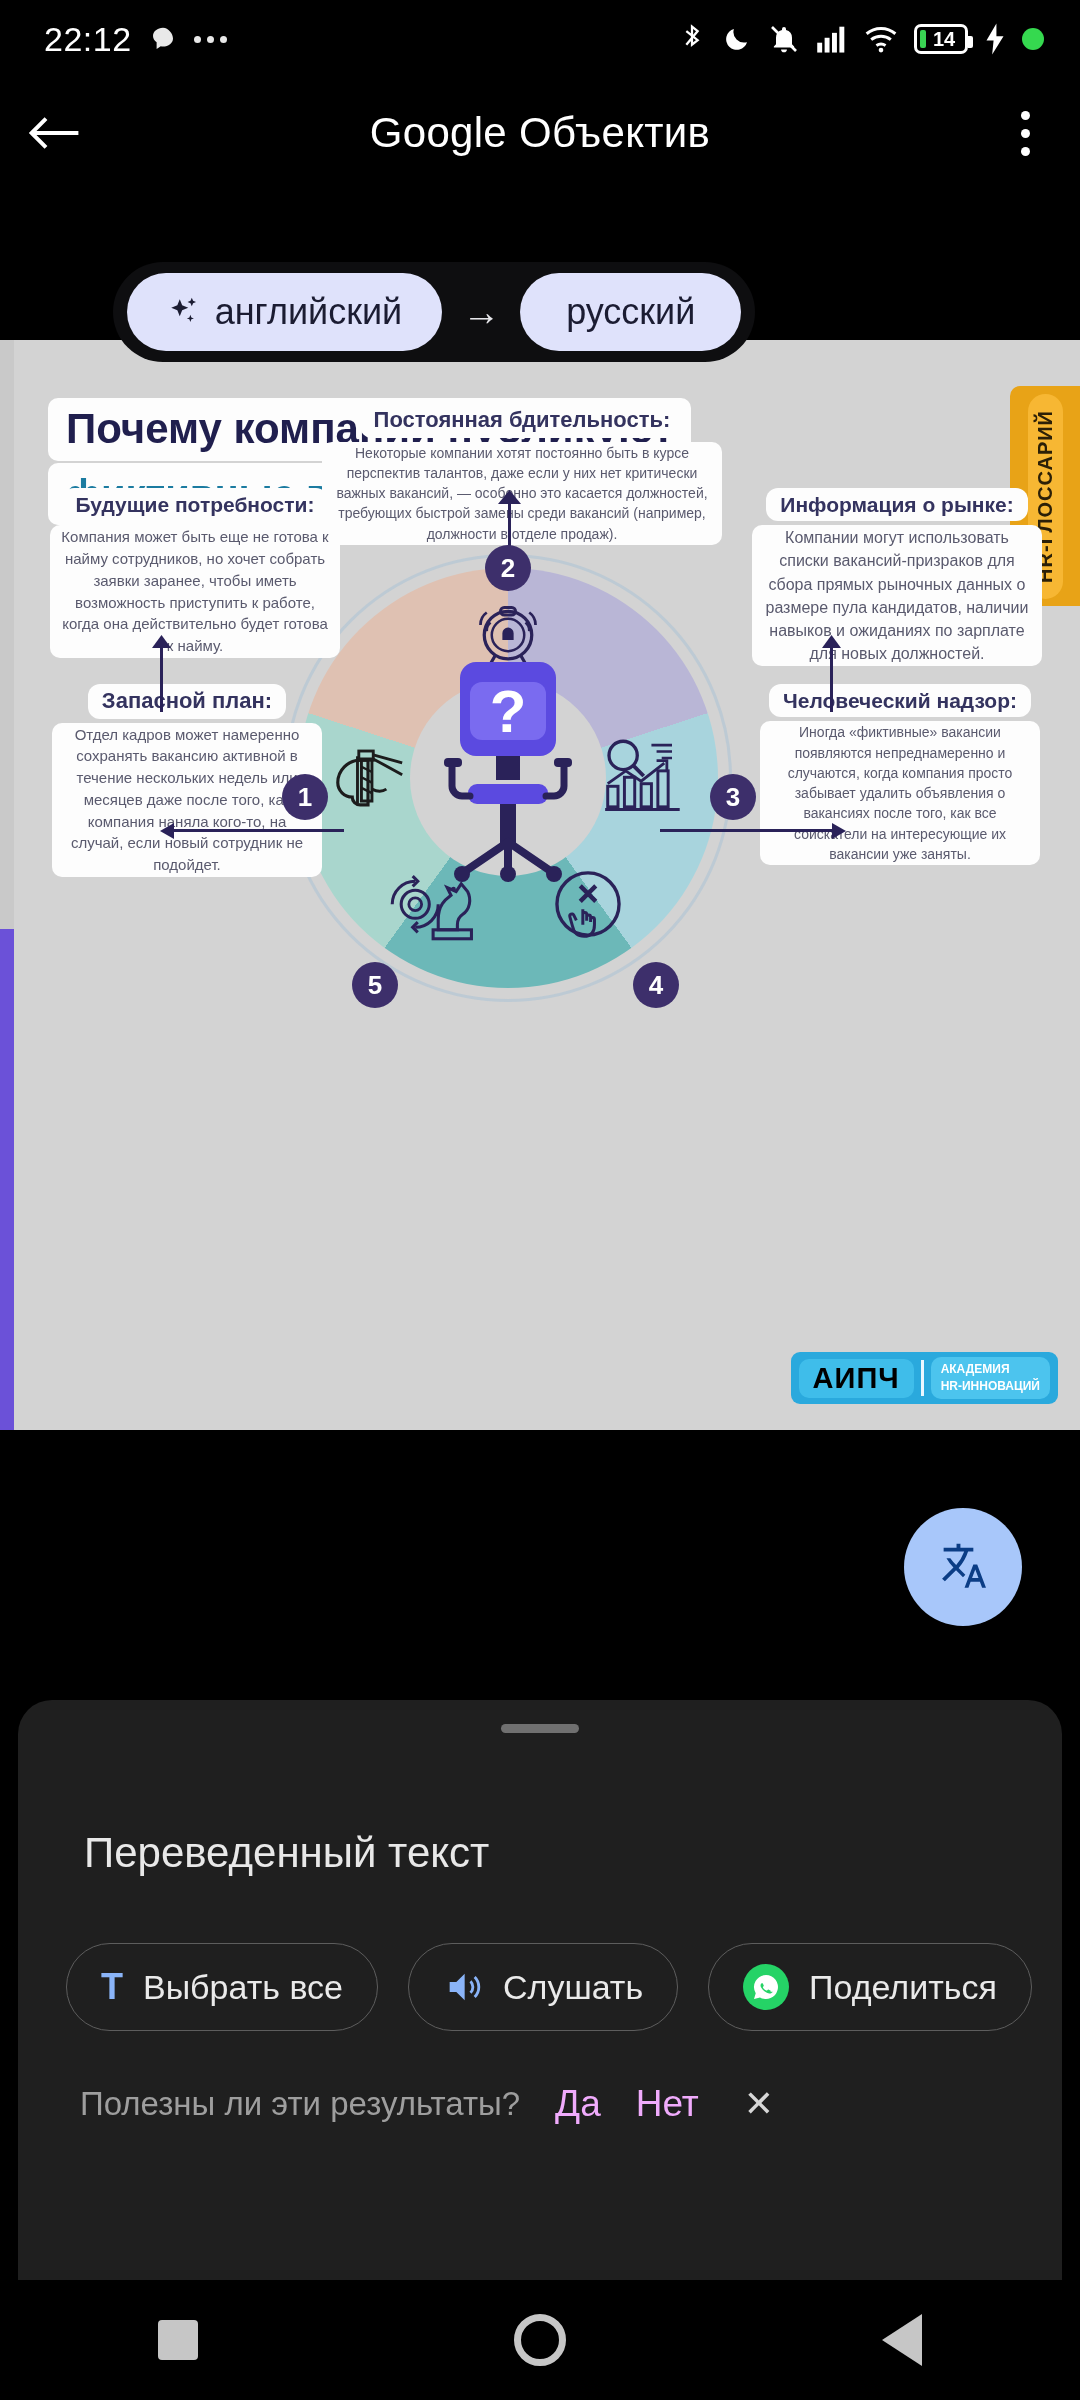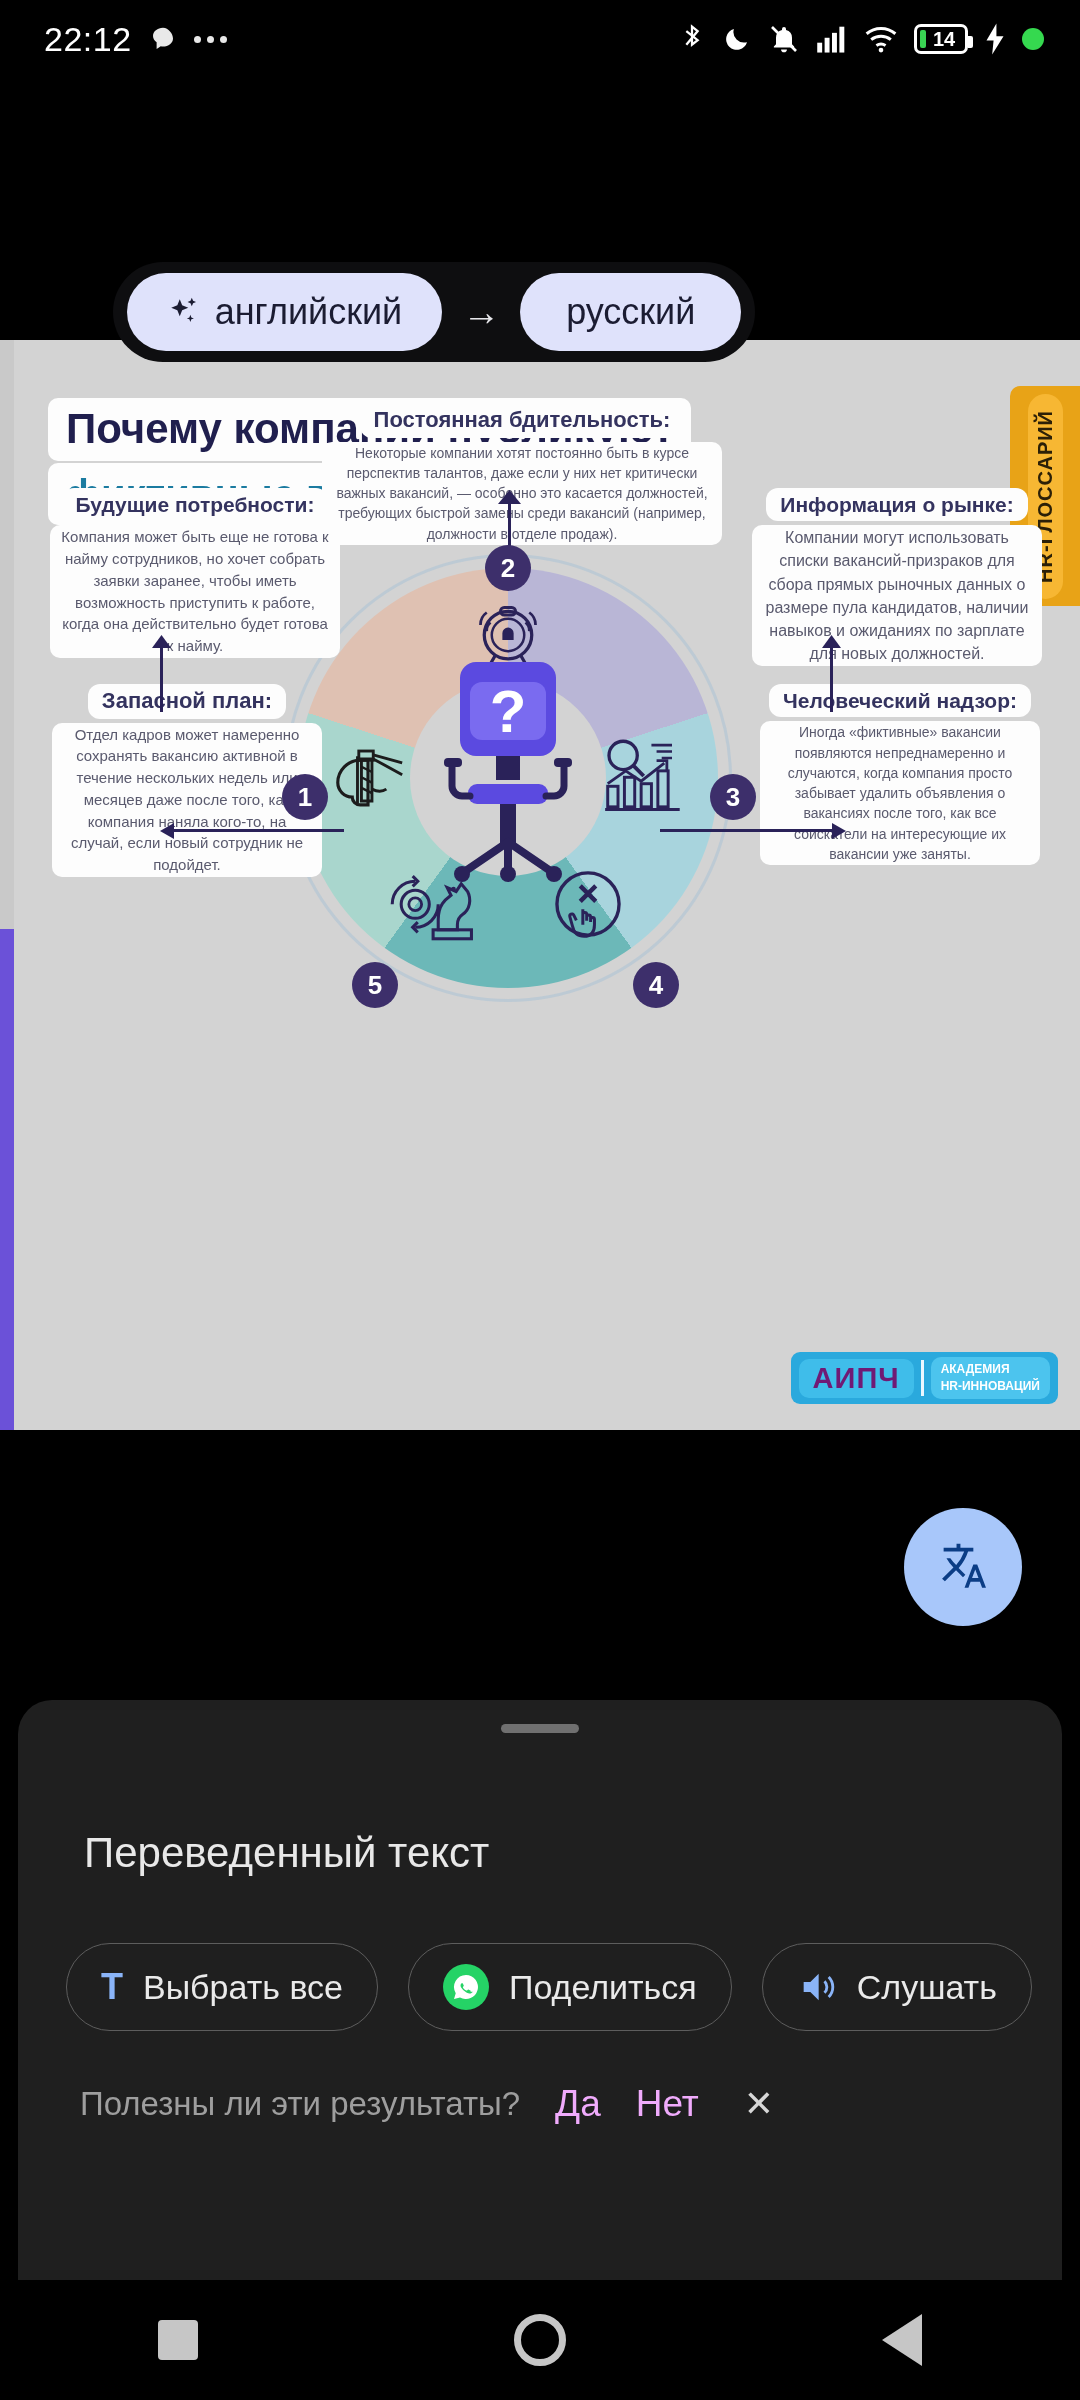--- a/index.html
+++ b/index.html
@@ -109,21 +109,21 @@
   .wheel .chair { position:absolute; left:130px; top:92px; width:160px; height:230px; }
 
   .numbadge { position:absolute; width:46px; height:46px; border-radius:50%; background:#3d2f6b;
               color:#fff; font-size:26px; display:flex; align-items:center; justify-content:center;
               font-weight:bold; z-index:6; }
   .conn { position:absolute; background:#2a2259; z-index:3; }
 
   
   .aipc { position:absolute; right:22px; bottom:26px; height:52px; background:#2aa9dd;
           border-radius:9px; display:flex; align-items:center; padding:5px 8px; gap:7px; }
-  .aipc .box1 { background:#3fbdea; border-radius:10px; padding:3px 14px; color:#701a75;
+  .aipc .box1 { background:#3fbdea; border-radius:10px; padding:3px 14px; color:#000000;
                 font-size:29px; font-weight:bold; letter-spacing:1px; }
   .aipc .bar { width:3px; height:36px; background:#eaf7ff; }
   .aipc .box2 { background:#4cc4ee; border-radius:10px; padding:4px 10px; color:#fff;
                 font-size:12px; font-weight:bold; line-height:1.45; text-align:left; }
 
   
   .fab { position:absolute; right:58px; top:1508px; width:118px; height:118px; border-radius:50%;
          background:#a8c7fa; display:flex; align-items:center; justify-content:center; }
 
   
@@ -192,20 +192,33 @@
         <div class="fillbar"></div>
         <span>14</span>
       </div>
       <svg class="sb-ic" width="22" height="34" viewBox="0 0 14 24">
         <path fill="#fff" d="M8 1L1 13h5l-1 10 8-13H8z"></path>
       </svg>
       <div class="greendot"></div>
     </div>
   </div>
 
+  <div class="appbar">
+    <div class="backbtn">
+      <svg width="54" height="44" viewBox="0 0 30 24">
+        <path fill="none" stroke="#fff" stroke-width="2.2" d="M28 12H2M10 4L2 12l8 8"></path>
+      </svg>
+    </div>
+    <div class="apptitle">Google Объектив</div>
+    <div class="kebab">
+        <i></i>
+        <i></i>
+        <i></i>
+      </div>
+  </div>
 
   <div class="langbar">
     <div class="langpill">
       <div class="chip">
         <svg width="34" height="34" viewBox="0 0 24 24">
           <path fill="#1b1c32" d="M9 3l1.7 4.3L15 9l-4.3 1.7L9 15l-1.7-4.3L3 9l4.3-1.7z"></path>
           <path fill="#1b1c32" d="M17.5 2l.9 2.1 2.1.9-2.1.9-.9 2.1-.9-2.1-2.1-.9 2.1-.9z"></path>
           <path fill="#1b1c32" d="M16.5 14l.7 1.8 1.8.7-1.8.7-.7 1.8-.7-1.8-1.8-.7 1.8-.7z"></path>
         </svg>
         <span>английский</span>
@@ -360,34 +373,34 @@
   <div class="sheet">
     <div class="grabber"></div>
     <div class="sheet-title">Переведенный текст</div>
 
     <div class="actions">
       <div class="act">
         <span class="ticon">T</span>
         <span>Выбрать все</span>
       </div>
       <div class="act">
+        <svg width="40" height="40" viewBox="0 0 24 24">
+          <path fill="#8ab4f8" d="M4 9v6h4l5 5V4L8 9z"></path>
+          <path fill="none" stroke="#8ab4f8" stroke-width="1.7" d="M16.5 8.5a5 5 0 0 1 0 7M19 6a8.5 8.5 0 0 1 0 12"></path>
+        </svg>
+        <span>Слушать</span>
+      </div>
+      <div class="act">
         <span class="wa">
           <svg width="32" height="32" viewBox="0 0 24 24">
             <path fill="#fff" d="M12 3a9 9 0 0 0-7.7 13.6L3 21l4.5-1.2A9 9 0 1 0 12 3zm5.1 12.6c-.2.6-1.2 1.2-1.7 1.2-.5.1-1 .1-1.6-.1-.4-.1-.9-.3-1.5-.6a10 10 0 0 1-3.8-3.6c-.3-.5-.6-1.1-.6-1.7 0-.6.3-1.1.6-1.4.1-.2.3-.2.4-.2h.4c.1 0 .3 0 .4.3l.6 1.4c0 .1.1.2 0 .4l-.3.4-.2.2c-.1.1-.2.2-.1.4.2.4.6 1 1.2 1.5.7.6 1.3.8 1.5.9.2.1.3.1.4 0l.6-.7c.1-.2.3-.1.4-.1l1.4.7c.2.1.3.2.3.3s0 .3-.1.7z"></path>
           </svg>
         </span>
         <span>Поделиться</span>
       </div>
-      <div class="act">
-        <svg width="40" height="40" viewBox="0 0 24 24">
-          <path fill="#8ab4f8" d="M4 9v6h4l5 5V4L8 9z"></path>
-          <path fill="none" stroke="#8ab4f8" stroke-width="1.7" d="M16.5 8.5a5 5 0 0 1 0 7M19 6a8.5 8.5 0 0 1 0 12"></path>
-        </svg>
-        <span>Слушать</span>
-      </div>
     </div>
 
     <div class="feedback">
       <span class="q">Полезны ли эти результаты?</span>
       <span class="yn">Да</span>
       <span class="yn">Нет</span>
       <span class="xbtn">✕</span>
     </div>
   </div>
 

